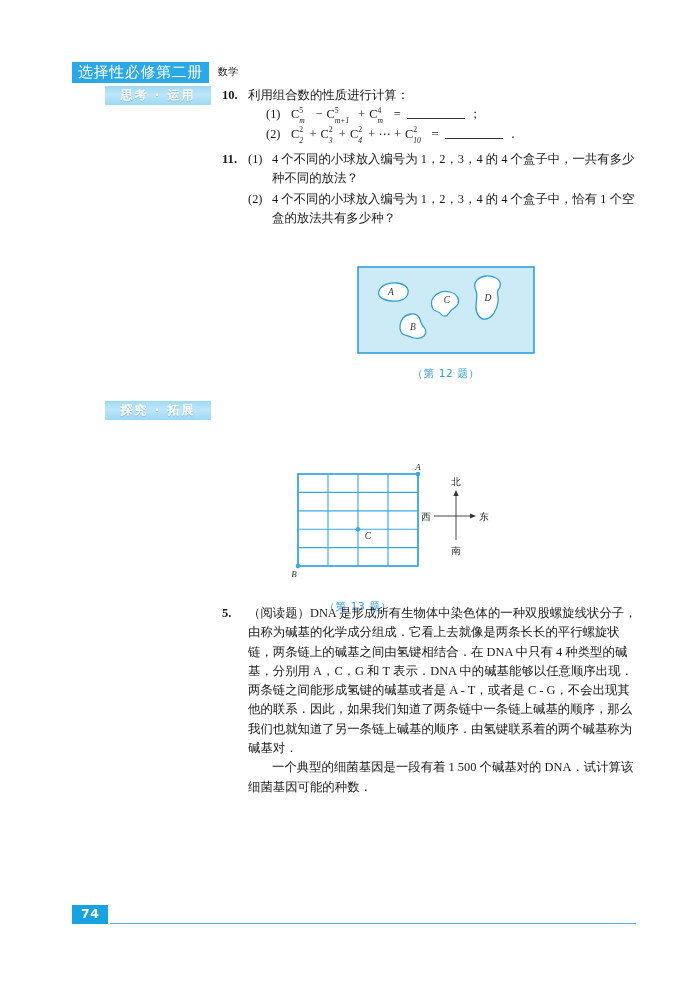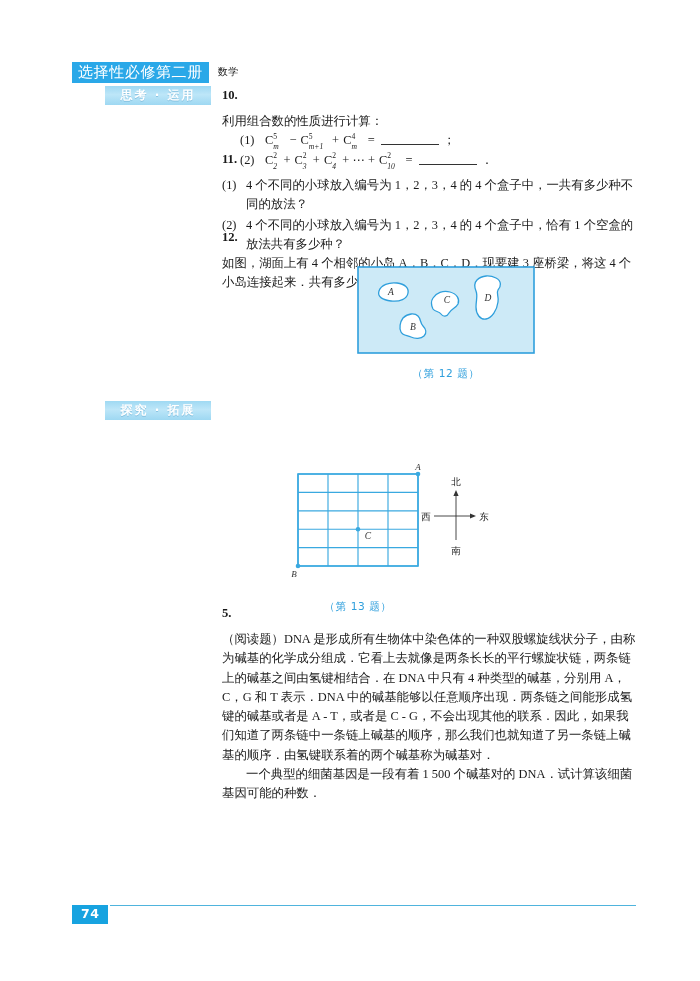--- a/index.html
+++ b/index.html
@@ -55,21 +55,20 @@
   }
   .sec-tag.think  { left: 105px; top: 86px; }
   .sec-tag.explore{ left: 105px; top: 401px; }
 
   
   .prob {
     position: absolute;
     display: flex;
     font-size: 12.4px;
     line-height: 19.3px;
-    flex-direction: column;
   }
   .prob .num {
     width: 26px;
     flex: 0 0 26px;
     font-weight: bold;
     font-family: "Liberation Serif", serif;
     font-size: 12.6px;
     text-align: left;
   }
   .prob .body { flex: 1; }
@@ -108,21 +107,21 @@
     text-align: center;
     color: #2f9fdc;
     font-size: 10.6px;
     font-family: "DejaVu Sans", "Liberation Sans", sans-serif;
     margin-top: 9px;
     letter-spacing: .6px;
   }
   .fig13 { position: absolute; left: 272px; top: 462px; }
 
   
-  .footer { position: absolute; left: 72px; top: 905px; display: flex; align-items: flex-start; width: 564px; }
+  .footer { position: absolute; left: 72px; top: 905px; display: flex; align-items: flex-end; width: 564px; }
   .pageno {
     background: #17a3e0;
     color: #ffffff;
     font-family: "DejaVu Sans", "Liberation Sans", sans-serif;
     font-size: 12.5px;
     font-weight: bold;
     padding: 2px 9px 3px 9px;
     line-height: 1.15;
     letter-spacing: .5px;
   }
@@ -195,24 +194,20 @@
         <span class="lbl">(1)</span>
         <span class="txt">4 个不同的小球放入编号为 1，2，3，4 的 4 个盒子中，一共有多少种不同的放法？</span>
       </div>
       <div class="sub" style="margin-top:1px">
         <span class="lbl">(2)</span>
         <span class="txt">4 个不同的小球放入编号为 1，2，3，4 的 4 个盒子中，恰有 1 个空盒的放法共有多少种？</span>
       </div>
     </div>
   </div>
 
-  <div class="prob" style="left:222px; top:228px; width:418px;">
-    <div class="num">12.</div>
-    <div class="body">如图，湖面上有 4 个相邻的小岛 A，B，C，D．现要建 3 座桥梁，将这 4 个小岛连接起来．共有多少种不同的方案？</div>
-  </div>
 
   <div class="fig12">
     <svg width="178" height="88" viewBox="0 0 178 88">
       <rect x="1" y="1" width="176" height="86" fill="#cdeaf7" stroke="#2f9fdc" stroke-width="1.6"></rect>
 
       <path d="M22,25 C24,19 32,16 40,17 C48,18 52,22 51,27 C50,33 43,36 34,35 C26,34 20,31 22,25 Z" fill="#ffffff" stroke="#2f9fdc" stroke-width="1.3"></path>
       <text x="34" y="29" font-family="Liberation Serif, serif" font-style="italic" font-size="9.5" fill="#333" text-anchor="middle">A</text>
 
       <path d="M76,32 C79,27 86,24 93,26 C100,28 103,33 101,38 C99,42 94,43 92,47 C90,51 86,51 84,48 C82,45 78,46 76,43 C74,39 74,35 76,32 Z" fill="#ffffff" stroke="#2f9fdc" stroke-width="1.3"></path>
       <text x="90" y="37" font-family="Liberation Serif, serif" font-style="italic" font-size="9.5" fill="#333" text-anchor="middle">C</text>

